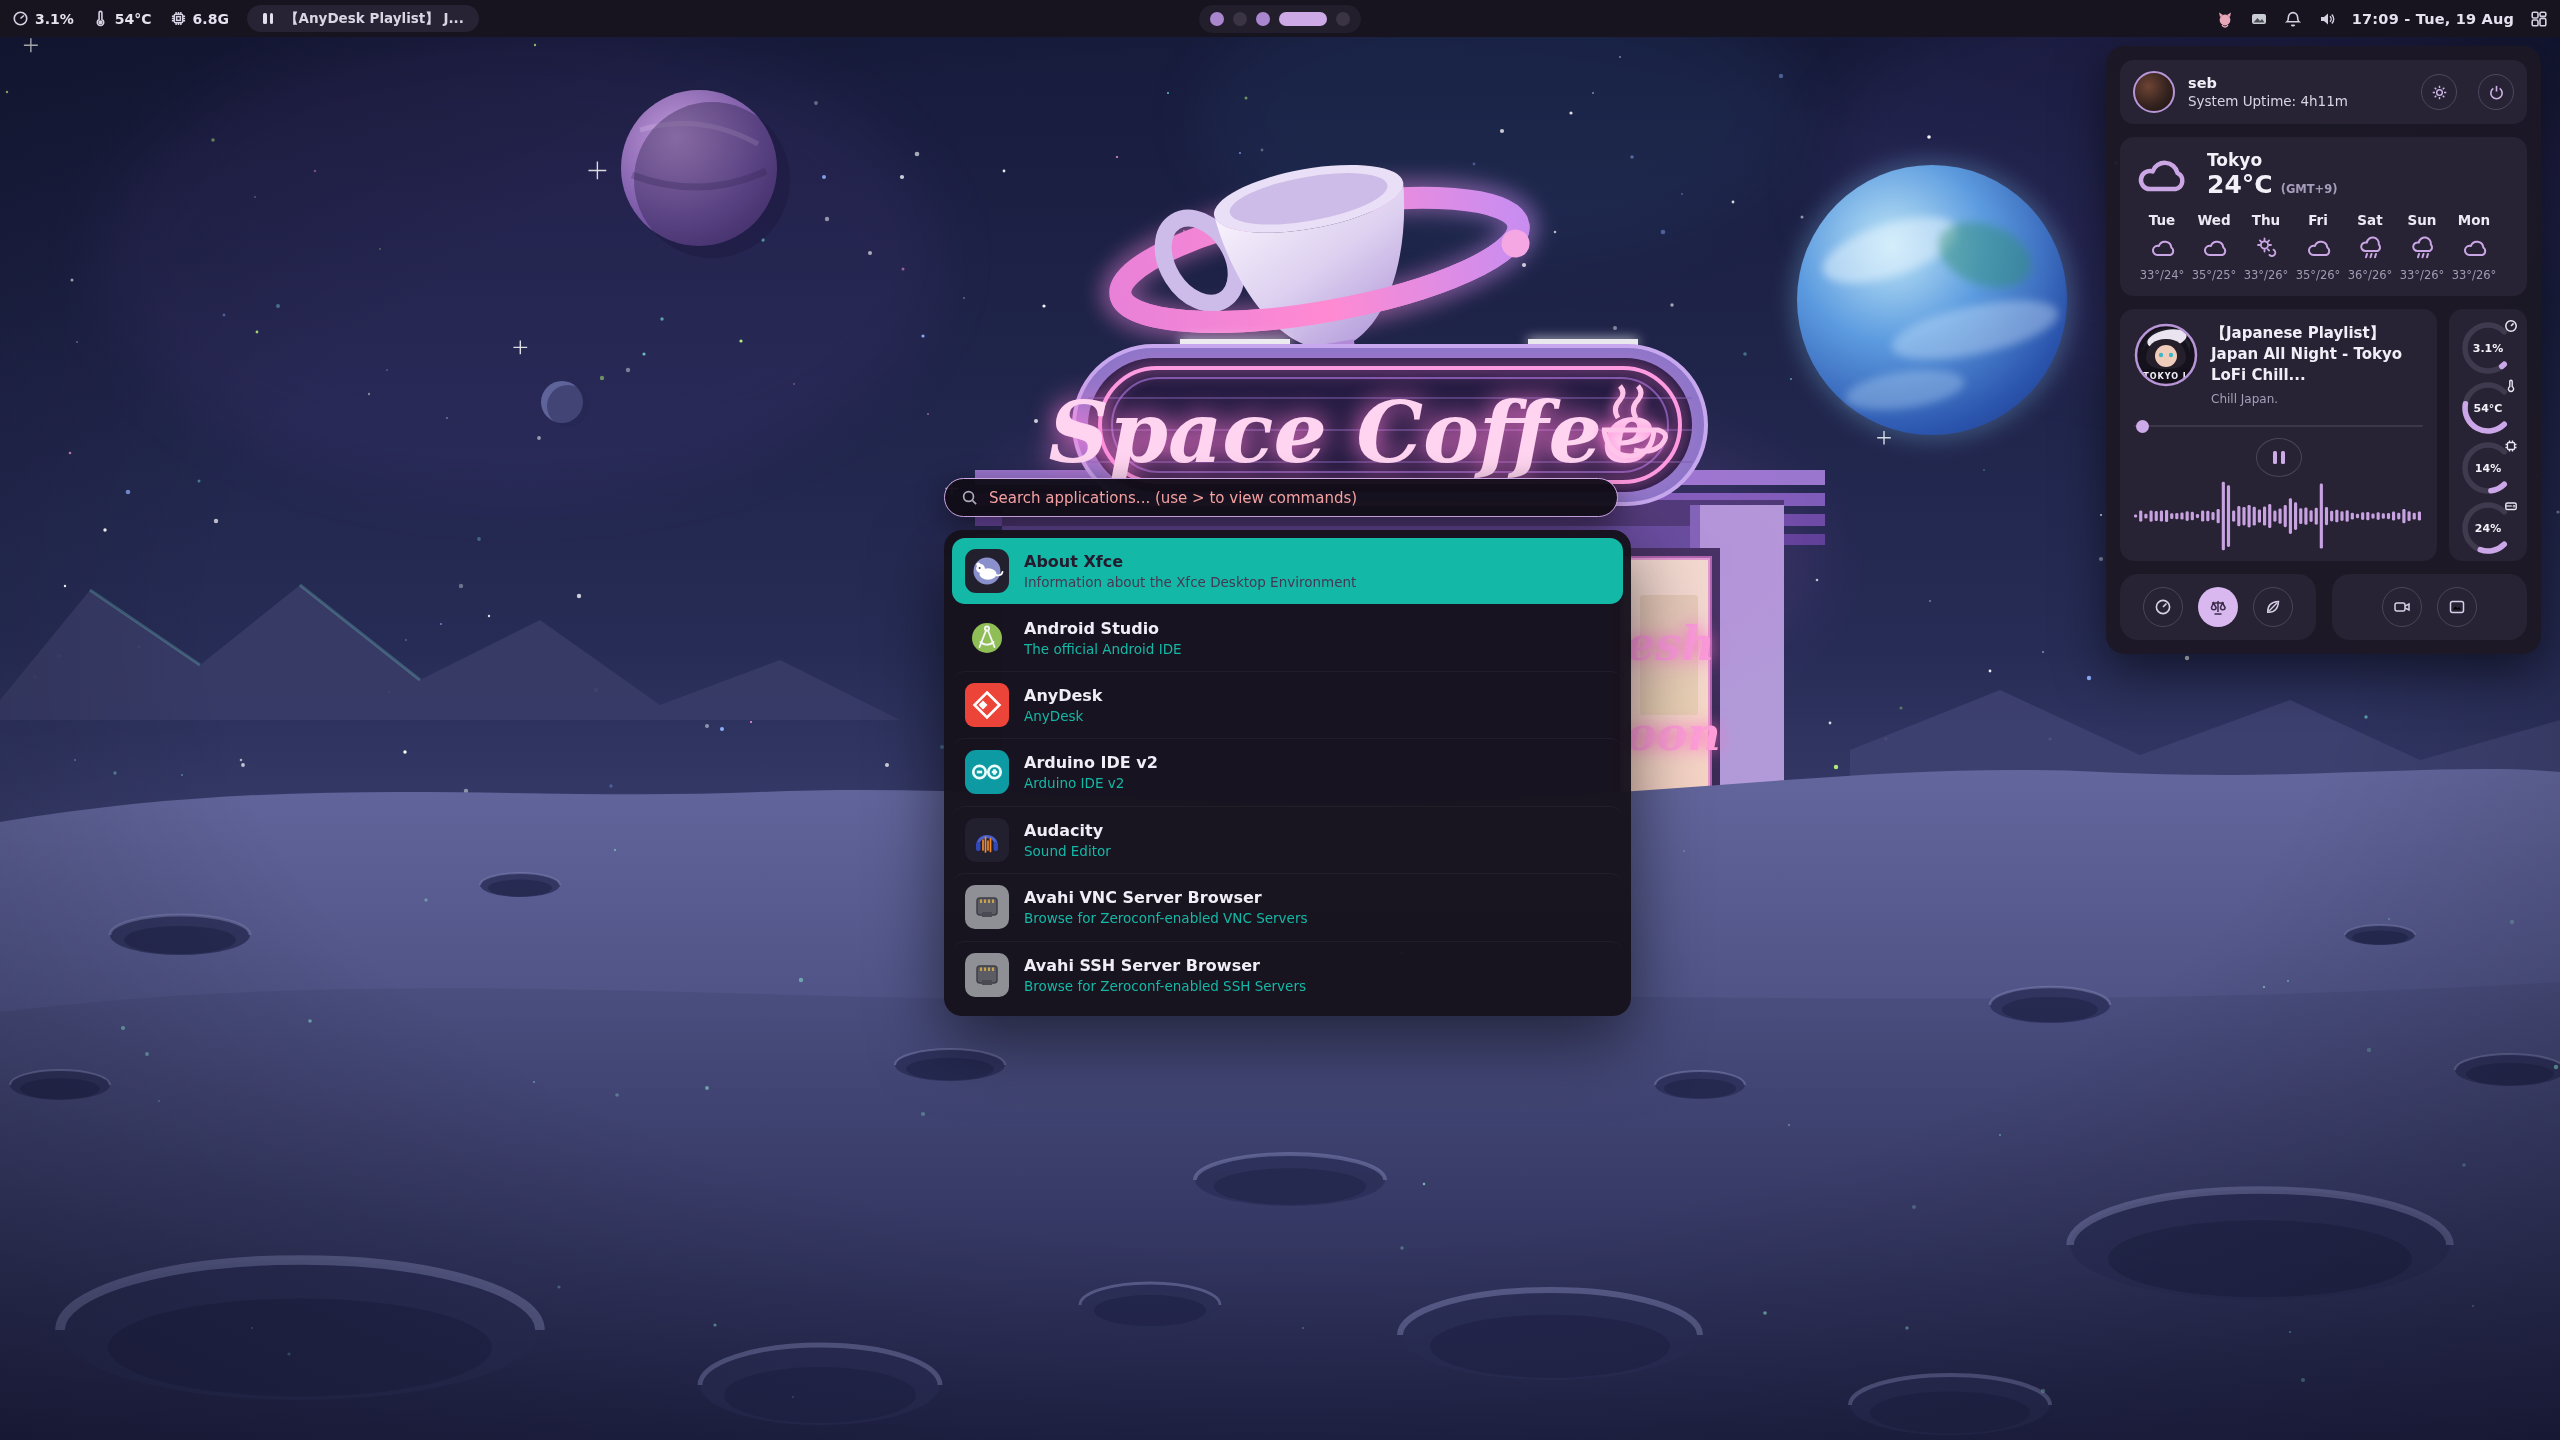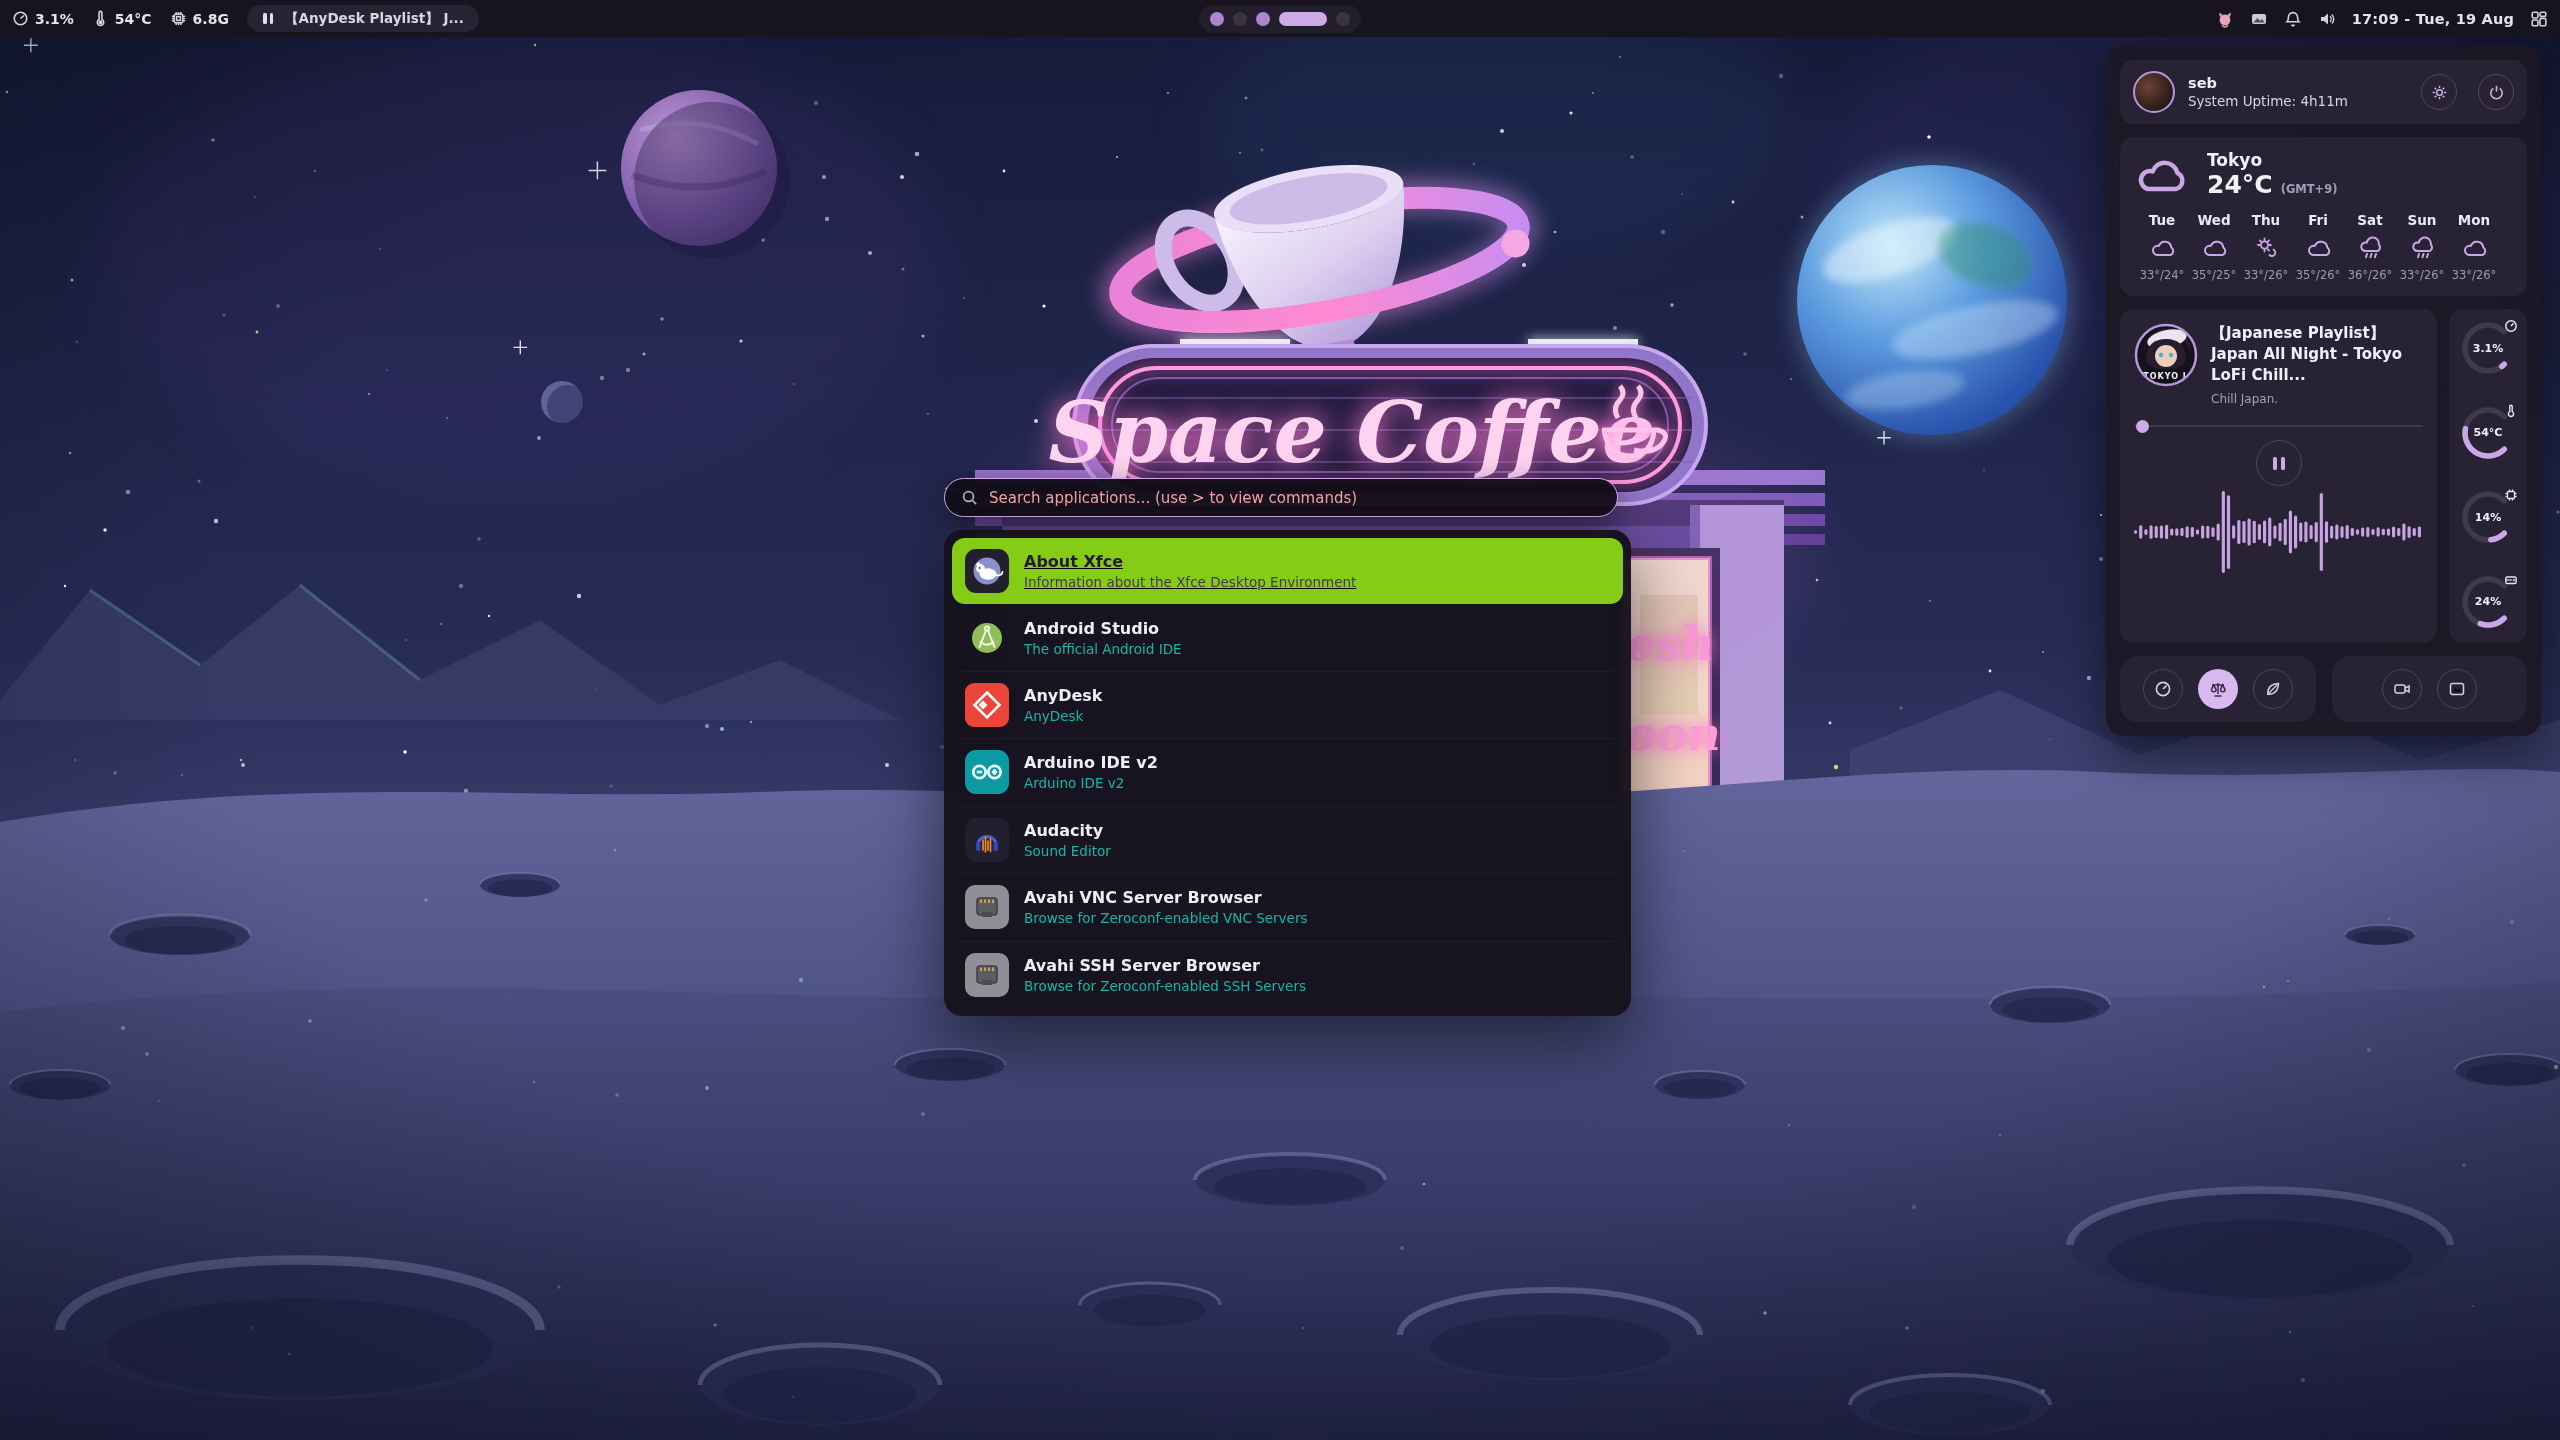--- a/index.html
+++ b/index.html
@@ -30,30 +30,30 @@
   .search-bar { position:absolute; left:944px; top:478px; width:674px; height:39px; z-index:40;
     background:rgba(18,14,24,.96); border:1.7px solid #cfa9e6; border-radius:21px;
     display:flex; align-items:center; gap:11px; padding:0 16px; box-shadow:0 8px 30px rgba(0,0,0,.45); }
   .search-bar svg { width:17px; height:17px; stroke:#b3acbf; flex:0 0 auto; }
   .search-placeholder { color:#fca5a5; font-size:15px; }
   .app-list { position:absolute; left:944px; top:530px; width:687px; height:486px; z-index:40;
     background:rgba(22,18,28,.97); border-radius:18px; padding:8px;
     box-shadow:0 24px 70px rgba(0,0,0,.55); display:flex; flex-direction:column; }
   .launcher-item { flex:1; display:flex; align-items:center; gap:15px; padding:0 13px; border-radius:13px; }
   .launcher-item.sep { border-top:1px solid rgba(255,255,255,.045); }
-  .launcher-item.selected { background:#84cc16;text-decoration:underline; }
+  .launcher-item.selected { background:#14b8a6; }
   .app-icon svg { width:44px; height:44px; display:block; }
   .app-text { display:flex; flex-direction:column; gap:3px; }
   .app-title { font-size:16px; font-weight:700; color:#f1edf6; }
   .app-sub { font-size:13.5px; color:#14b8a6; }
   .selected .app-title { color:#241b2e; }
   .selected .app-sub { color:#463753; }
 
   
-  .panel { position:absolute; left:2106px; top:46px; width:435px; height:690px; z-index:45;
+  .panel { position:absolute; left:2106px; top:46px; width:435px; height:608px; z-index:45;
     background:rgba(28,24,37,.97); border-radius:18px; padding:14px;
     display:flex; flex-direction:column; gap:13px; box-shadow:0 18px 50px rgba(0,0,0,.5); }
   .card { background:#272334; border-radius:14px; }
   .user-card { height:64px; display:flex; align-items:center; gap:13px; padding:0 13px; }
   .avatar { width:42px; height:42px; border-radius:50%; border:2px solid #b795d6;
     background:radial-gradient(circle at 35% 35%, #6e4434, #35231f 55%, #1e1513 90%); }
   .user-text { flex:1; }
   .user-name { font-size:14.5px; font-weight:700; color:#f2eef7; }
   .user-uptime { font-size:13.5px; color:#d9d3e2; margin-top:2px; }
   .ghost-btn { width:36px; height:36px; border-radius:50%; border:1px solid #4e4760;

